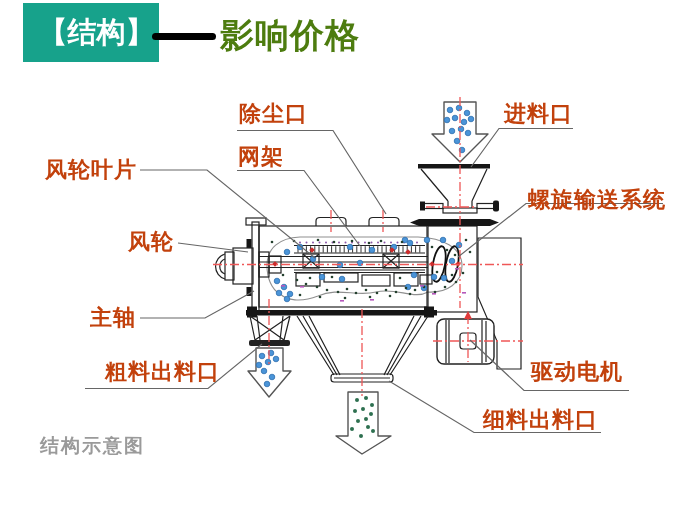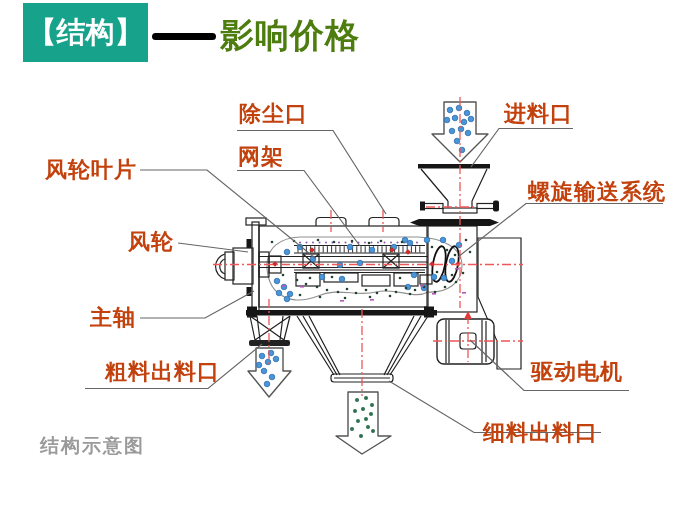--- a/index.html
+++ b/index.html
@@ -23,21 +23,21 @@
   .soft{stroke:#8f8f8f;stroke-width:1.1;fill:none;}
   .leader{stroke:#666;stroke-width:1.2;fill:none;}
   .redline{stroke:#ef5757;stroke-width:1.3;fill:none;stroke-dasharray:9 3 2 3;}
   .arrowshape{fill:#fff;stroke:#555;stroke-width:1.4;stroke-linejoin:round;}
 </style>
 </head>
 <body>
 
 <div id="stage">
 
-  <div class="tag-box" style="background:#17a28b;">【结构】</div>
+  <div class="tag-box" style="background:#17a28b;padding-left:11px;">【结构】</div>
   <div class="dash-line"></div>
   <div class="hdr-title">影响价格</div>
 
   <svg width="700" height="525" viewBox="0 0 700 525">
 
     <g>
       <path class="soft" d="M267,266 C267,248 279,238 300,237 L418,237 C442,238 462,247 462,266
         C462,283 447,293 428,292 C414,300 396,287 376,292 C356,297 338,287 318,296
         C300,303 287,300 280,294 C271,289 267,277 267,266 Z"></path>
     </g>
@@ -331,17 +331,17 @@
     </g>
   </svg>
 
   <div class="lbl" style="left:45px;top:158px">风轮叶片</div>
   <div class="lbl" style="left:239px;top:102px">除尘口</div>
   <div class="lbl" style="left:238px;top:145px">网架</div>
   <div class="lbl" style="left:128px;top:230px">风轮</div>
   <div class="lbl" style="left:90px;top:306px">主轴</div>
   <div class="lbl" style="left:105px;top:360px">粗料出料口</div>
   <div class="lbl" style="left:504px;top:102px">进料口</div>
-  <div class="lbl" style="left:528px;top:180px">螺旋输送系统</div>
+  <div class="lbl" style="left:528px;top:188px">螺旋输送系统</div>
   <div class="lbl" style="left:531px;top:360px">驱动电机</div>
-  <div class="lbl" style="left:483px;top:421px">细料出料口</div>
+  <div class="lbl" style="left:483px;top:408px">细料出料口</div>
   <div class="caption">结构示意图</div>
 </div>
 
 </body></html>

